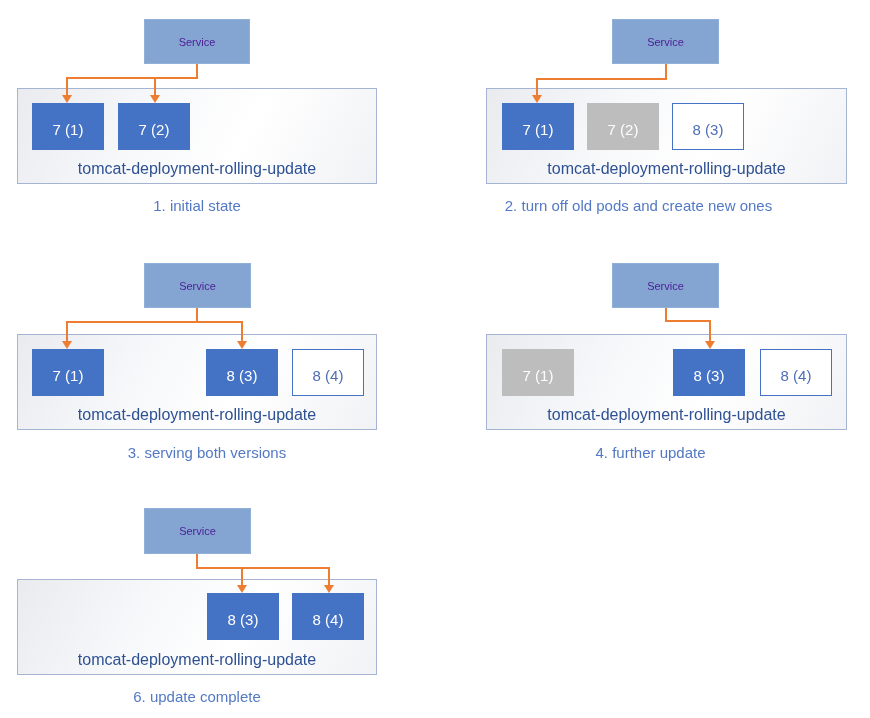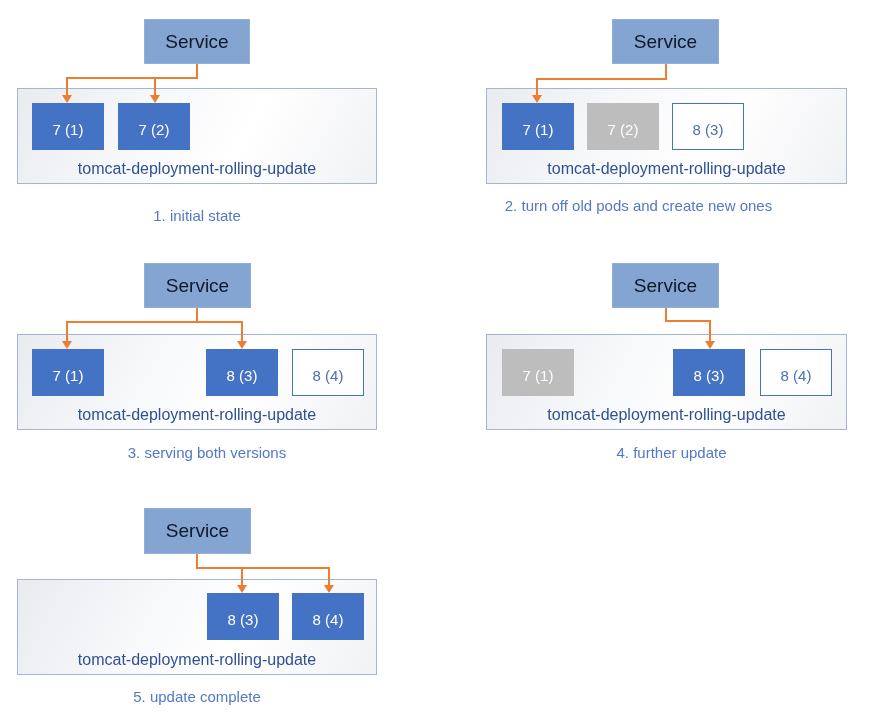--- a/index.html
+++ b/index.html
@@ -16,21 +16,21 @@
   html,body{margin:0;padding:0;background:#fff;}
   #stage{
     position:relative;width:870px;height:718px;background:#fff;overflow:hidden;
     font-family:"Liberation Sans",sans-serif;
   }
   .group{display:contents;}
   .abs{position:absolute;box-sizing:border-box;}
   .service{
     background:var(--service-fill);
     border:1px solid var(--service-border);
-    color:#0f172a;font-size:19px;
+    color:#4c1d95;font-size:11px;
     display:flex;align-items:center;justify-content:center;
     z-index:2;
   }
   .deploy{
     border:1px solid var(--deployment-border);
     background:linear-gradient(118deg,#e9ebef 0%,#f7f8fa 35%,#ffffff 62%,#f1f2f5 100%);
     z-index:1;
   }
   .deploy-label{
     text-align:center;color:var(--deployment-label-text);
@@ -66,21 +66,21 @@
     <div class="abs aline" style="left:196px;top:64px;width:2px;height:14px"></div>
     <div class="abs aline" style="left:66px;top:77px;width:132px;height:2px"></div>
     <div class="abs aline" style="left:66px;top:77px;width:2px;height:18px"></div>
     <div class="abs ahead" style="left:62px;top:95px"></div>
     <div class="abs aline" style="left:154px;top:77px;width:2px;height:18px"></div>
     <div class="abs ahead" style="left:150px;top:95px"></div>
     <div class="abs deploy" style="left:17px;top:88px;width:360px;height:96px"></div>
     <div class="abs pod active" style="left:32px;top:103px">7 (1)</div>
     <div class="abs pod active" style="left:118px;top:103px">7 (2)</div>
     <div class="abs deploy-label" style="left:17px;top:159px;width:360px">tomcat-deployment-rolling-update</div>
-    <div class="abs caption" style="left:17px;top:207px;width:360px">1. initial state</div>
+    <div class="abs caption" style="left:17px;top:197px;width:360px">1. initial state</div>
   </div>
 
   
   <div class="group">
     <div class="abs service" style="left:612px;top:19px;width:107px;height:45px">
       <span>Service</span>
     </div>
     <div class="abs aline" style="left:665px;top:64px;width:2px;height:16px"></div>
     <div class="abs aline" style="left:536px;top:78px;width:131px;height:2px"></div>
     <div class="abs aline" style="left:536px;top:78px;width:2px;height:17px"></div>
@@ -119,34 +119,34 @@
     </div>
     <div class="abs aline" style="left:665px;top:308px;width:2px;height:14px"></div>
     <div class="abs aline" style="left:665px;top:320px;width:46px;height:2px"></div>
     <div class="abs aline" style="left:709px;top:320px;width:2px;height:21px"></div>
     <div class="abs ahead" style="left:705px;top:341px"></div>
     <div class="abs deploy" style="left:486px;top:334px;width:361px;height:96px"></div>
     <div class="abs pod inactive" style="left:502px;top:349px">7 (1)</div>
     <div class="abs pod active" style="left:673px;top:349px">8 (3)</div>
     <div class="abs pod pending" style="left:760px;top:349px">8 (4)</div>
     <div class="abs deploy-label" style="left:486px;top:405px;width:361px">tomcat-deployment-rolling-update</div>
-    <div class="abs caption" style="left:491px;top:444px;width:361px">4. further update</div>
+    <div class="abs caption" style="left:470px;top:444px;width:361px">4. further update</div>
   </div>
 
   
   <div class="group">
     <div class="abs service" style="left:144px;top:508px;width:107px;height:46px">
       <span>Service</span>
     </div>
     <div class="abs aline" style="left:196px;top:554px;width:2px;height:15px"></div>
     <div class="abs aline" style="left:196px;top:567px;width:134px;height:2px"></div>
     <div class="abs aline" style="left:241px;top:567px;width:2px;height:18px"></div>
     <div class="abs ahead" style="left:237px;top:585px"></div>
     <div class="abs aline" style="left:328px;top:567px;width:2px;height:18px"></div>
     <div class="abs ahead" style="left:324px;top:585px"></div>
     <div class="abs deploy" style="left:17px;top:579px;width:360px;height:96px"></div>
     <div class="abs pod active" style="left:207px;top:593px">8 (3)</div>
     <div class="abs pod active" style="left:292px;top:593px">8 (4)</div>
     <div class="abs deploy-label" style="left:17px;top:650px;width:360px">tomcat-deployment-rolling-update</div>
-    <div class="abs caption" style="left:17px;top:688px;width:360px">5. update complete</div>
+    <div class="abs caption" style="left:17px;top:688px;width:360px">6. update complete</div>
   </div>
 
 </div>
 
 </body></html>

